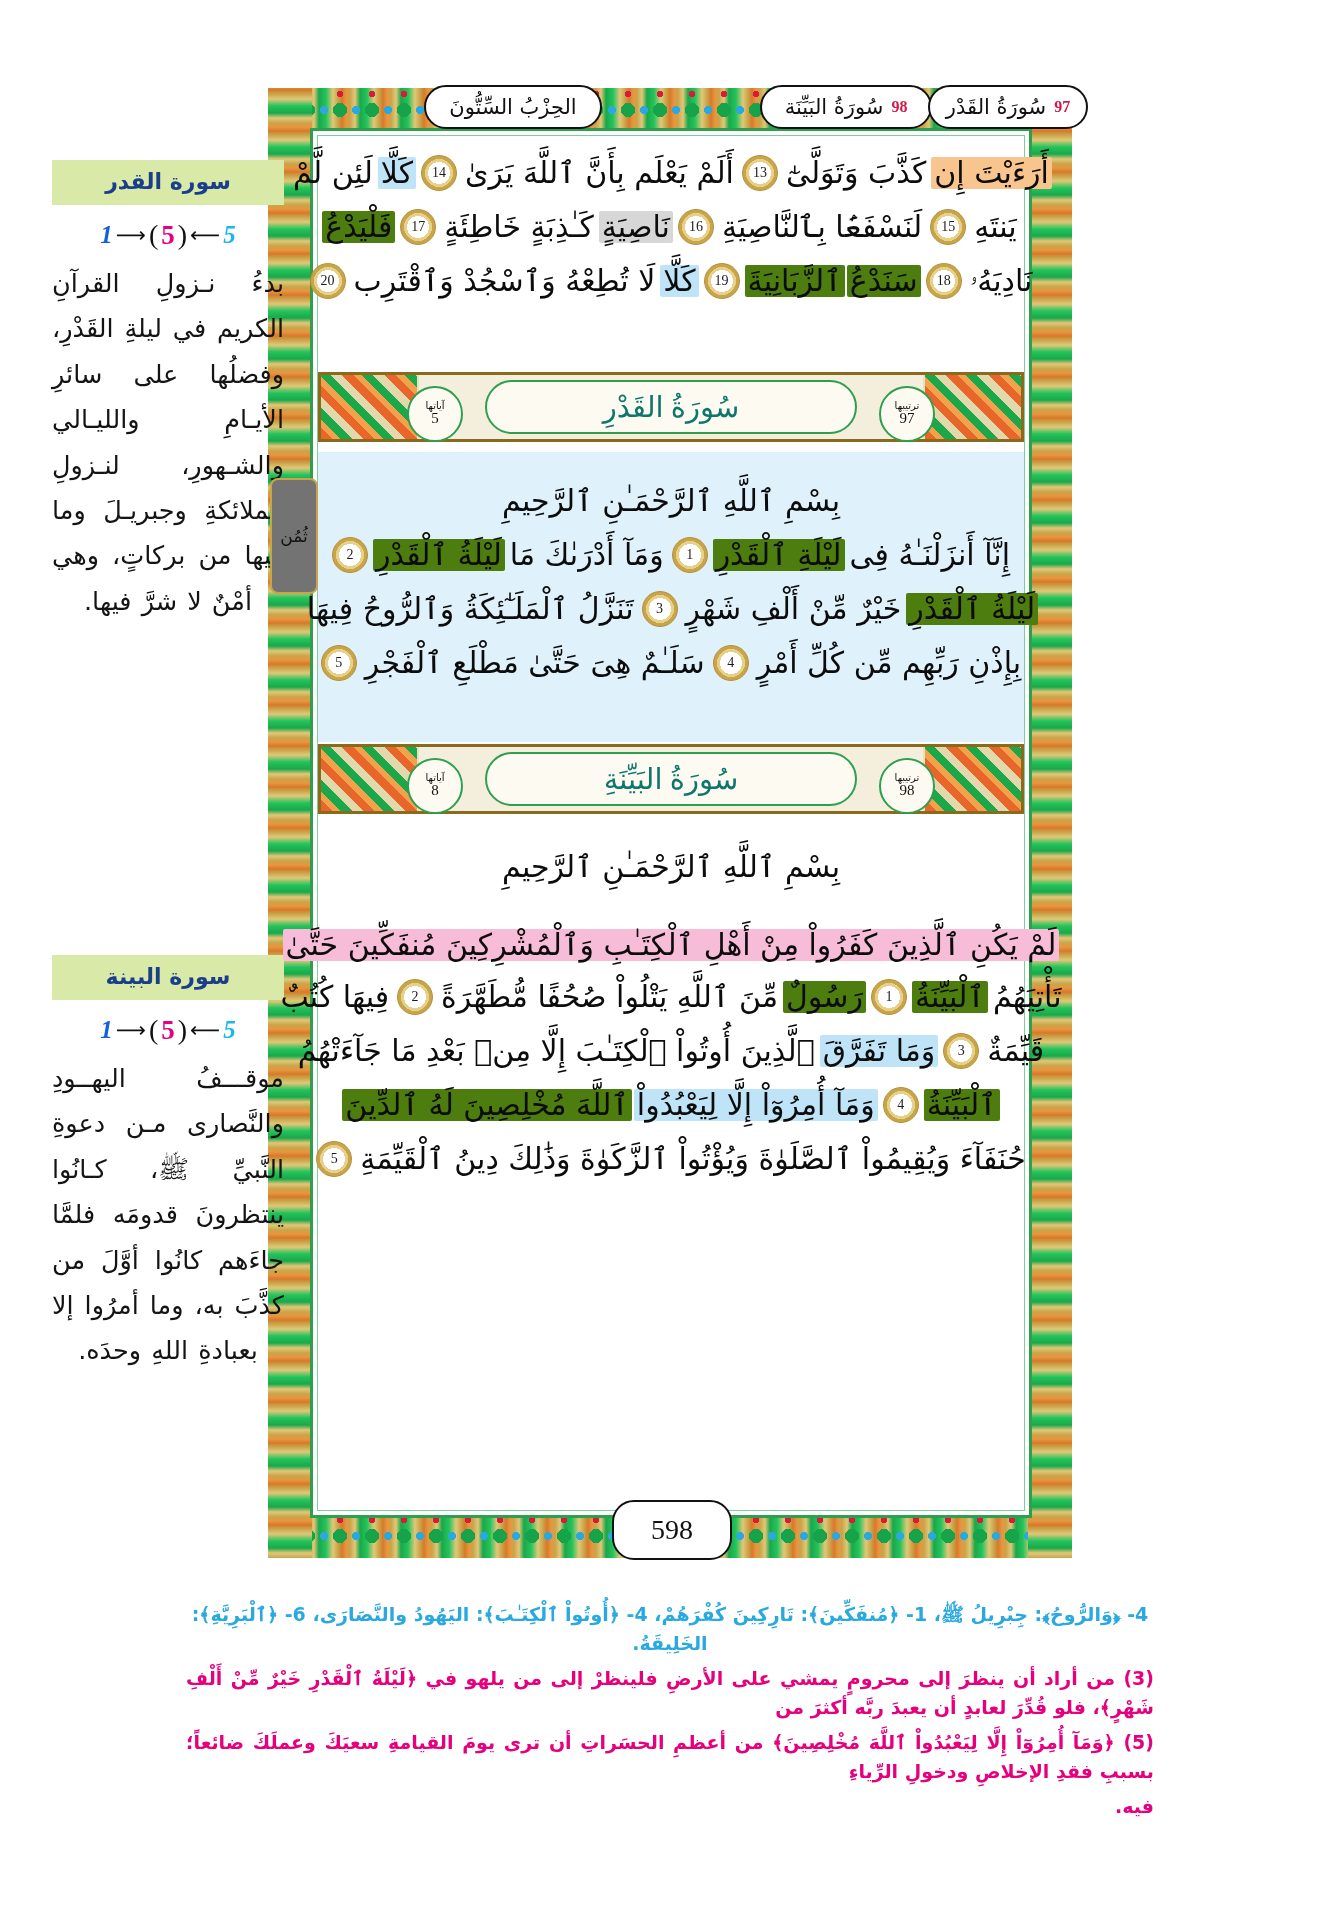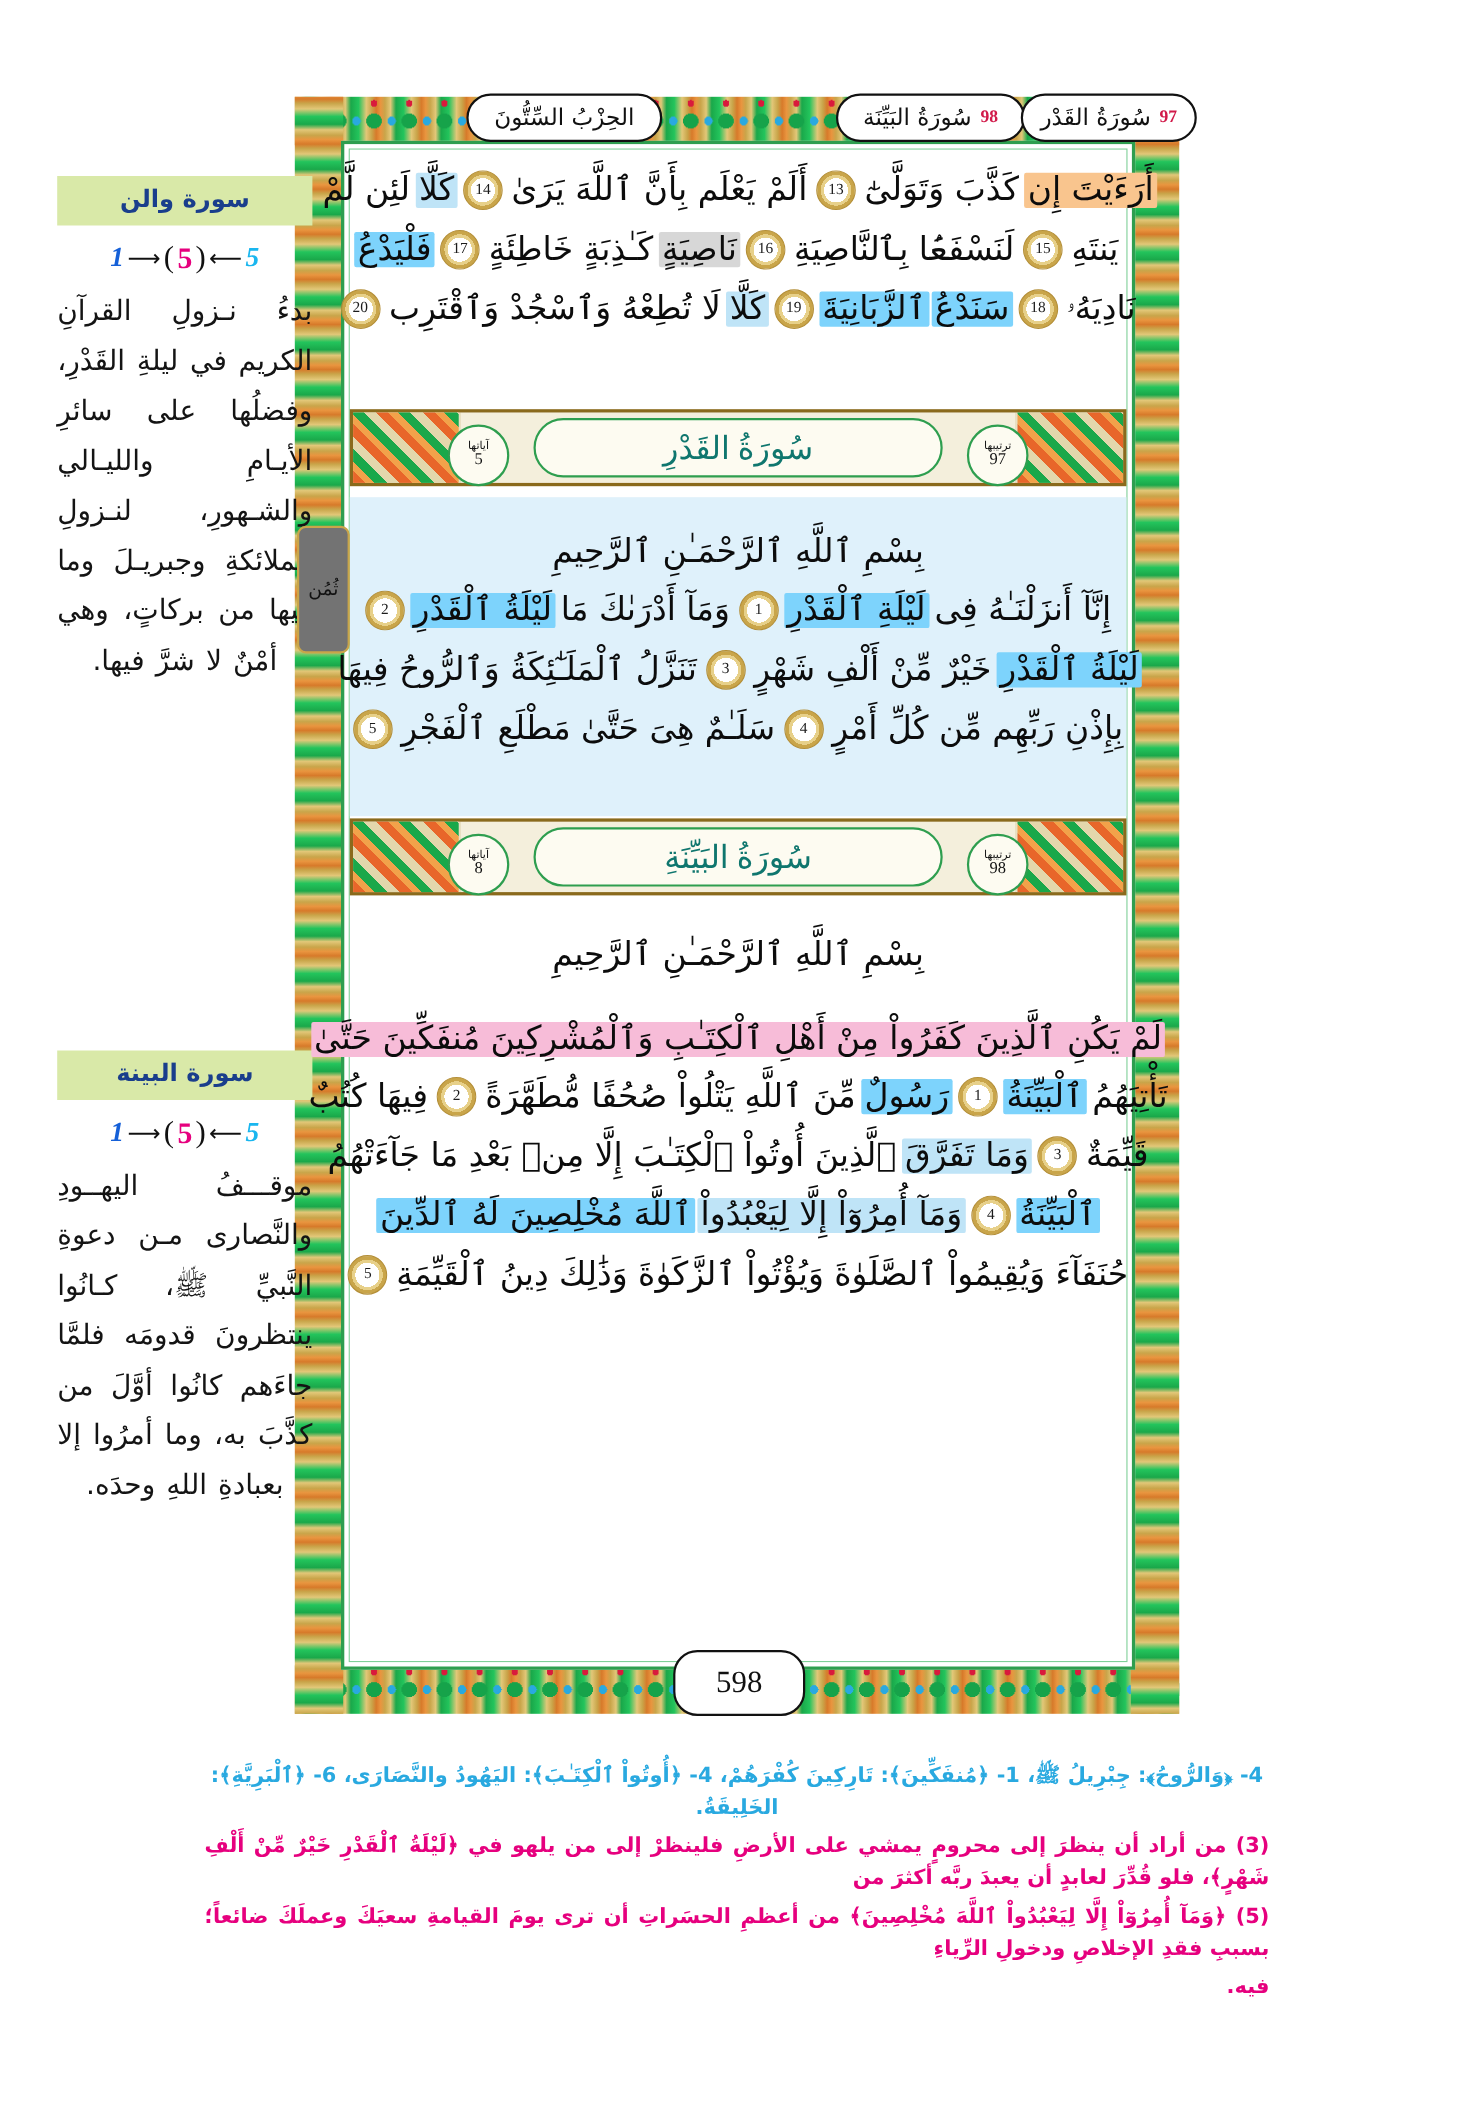--- a/index.html
+++ b/index.html
@@ -73,21 +73,21 @@
          background:#737373;border:2px solid #c9a54a;border-radius:8px;
          display:flex;align-items:center;justify-content:center;z-index:7;}
   #thumn span{font-size:17px;color:#111;}
 
   
   .ayat-block{position:absolute;left:318px;width:706px;direction:rtl;
               text-align:center;color:#0c0c0c;font-family:"DejaVu Sans",sans-serif;}
   .aline{font-size:30px;line-height:1.0;padding:9px 4px;white-space:nowrap;
          display:flex;align-items:center;justify-content:center;gap:2px;}
   .seg{padding:1px 3px;border-radius:2px;}
-  .hl-yellow{background:#7dd3fc;}
+  .hl-yellow{background:#4d7c0f;}
   .hl-blue{background:#bfe4f7;}
   .hl-orange{background:#f9c58e;}
   .hl-grey{background:#d7d7d7;}
   .hl-pink{background:#f7bcd8;}
   .hl-cyan{background:#bfe4f7;}
 
   
   .ayah-no{display:inline-flex;align-items:center;justify-content:center;
            width:34px;height:34px;flex:0 0 34px;border-radius:50%;
            background:radial-gradient(circle,#ffffff 0 11px,#e7d089 11px 14px,#c9a54a 14px);
@@ -155,21 +155,21 @@
   <div class="cartouche" id="cart-qadr">
     <span class="cart-num">97</span>
     <span class="cart-txt">سُورَةُ القَدْر</span>
   </div>
 
   <div id="thumn">
     <span>ثُمُن</span>
   </div>
 
   <div class="sidebar" id="sidebar-qadr">
-    <div class="side-title">سورة والن</div>
+    <div class="side-title">سورة القدر</div>
     <div class="side-ayah-nav">
       <span class="nav-num-left">5</span>
       <span class="nav-arrow">⟵</span>
       <span class="nav-paren">(</span>
       <span class="nav-mid">5</span>
       <span class="nav-paren">)</span>
       <span class="nav-arrow">⟶</span>
       <span class="nav-num-right">1</span>
     </div>
     <div class="side-body">بدءُ نـزولِ القرآنِ الكريم في ليلةِ القَدْرِ، وفضلُها على سائرِ الأيـامِ والليـالي والشـهورِ، لنـزولِ الملائكةِ وجبريـلَ وما فيها من بركاتٍ، وهي أمْنٌ لا شرَّ فيها.</div>

